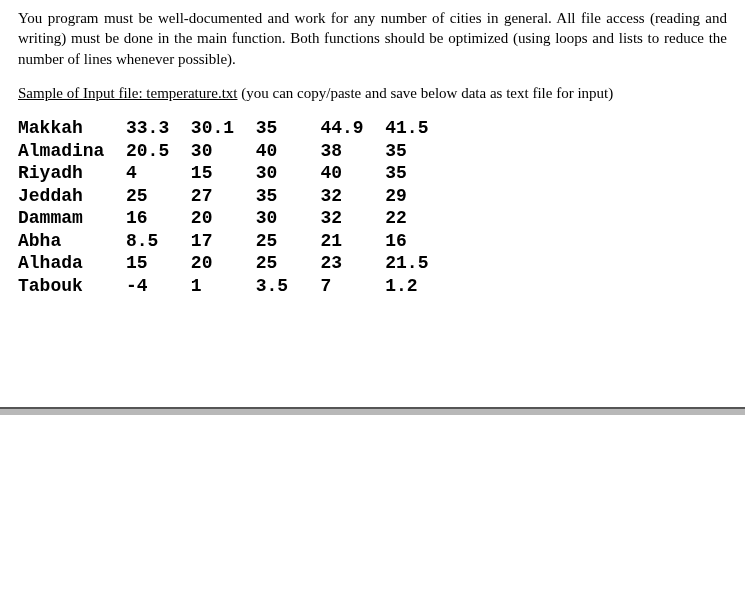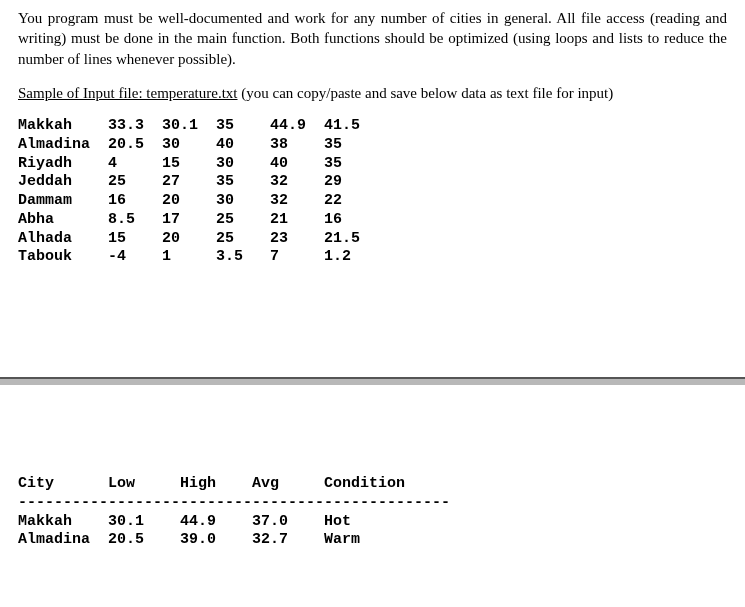--- a/index.html
+++ b/index.html
@@ -28,21 +28,21 @@
     }
     .section-head .u {
       text-decoration: underline;
       font-weight: normal;
     }
     .section-head .rest {
       font-weight: normal;
     }
     .data-block {
       font-family: "Courier New", Courier, monospace;
-      font-size: 15px;
+      font-size: 18px;
       white-space: pre;
       line-height: 1.25;
       font-weight: bold;
       margin-bottom: 10px;
     }
     .divider-band {
       height: 8px;
       background: #b8b8b8;
       border-top: 2px solid #555;
       margin: 110px -18px 0 -18px;
@@ -79,17 +79,13 @@
 Riyadh    4     15    30    40    35    
 Jeddah    25    27    35    32    29    
 Dammam    16    20    30    32    22    
 Abha      8.5   17    25    21    16    
 Alhada    15    20    25    23    21.5  
 Tabouk    -4    1     3.5   7     1.2   </pre>
 
 <div class="divider-band"></div>
 
 <div class="lower">
-  <pre class="out-block" id="output-data">City      Low     High    Avg     Condition 
-------------------------------------------------
-Makkah    30.1    44.9    37.0    Hot       
-Almadina  20.5    39.0    32.7    Warm      </pre>
 </div>
 
 </body></html>

